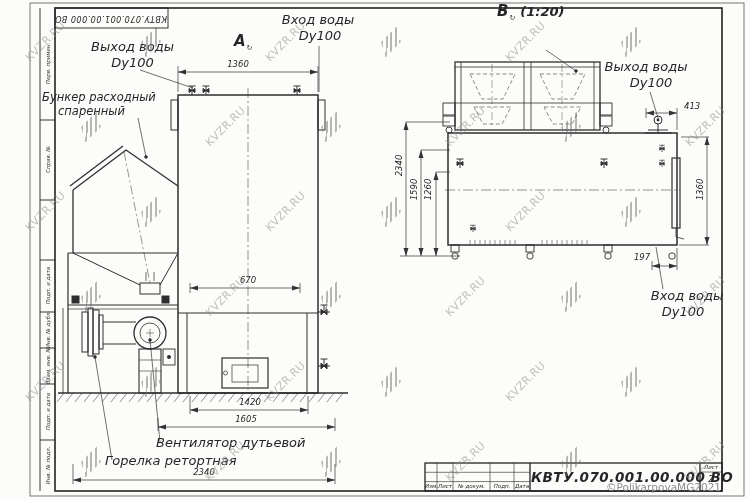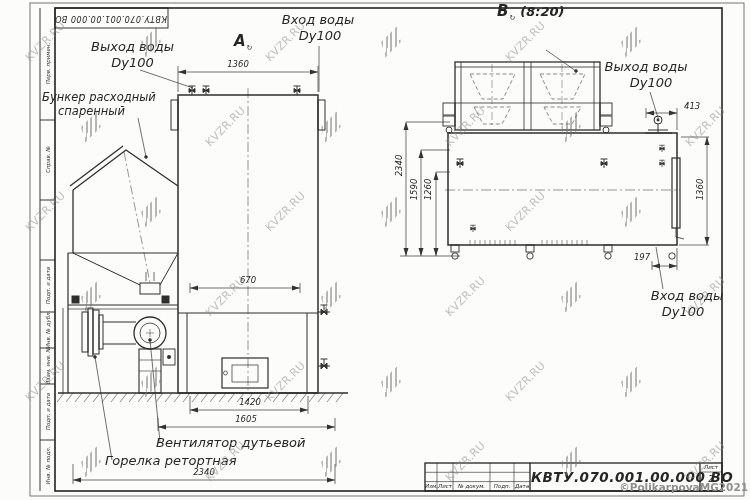--- a/index.html
+++ b/index.html
@@ -18,21 +18,21 @@
   .viewlab{font-size:15px;font-weight:bold;}
   .viewlab .vmark{font-size:7px;font-weight:normal;vertical-align:sub;margin-left:1px;}
   .viewlab .vscale{font-size:13px;margin-left:5px;}
   .stamp{font-size:8px;letter-spacing:.5px;}
   .striplbl{position:absolute;font-size:5.5px;font-style:italic;text-align:center;width:80px;height:11px;
             line-height:11px;transform:rotate(-90deg);transform-origin:center center;color:#333;}
   .tb-designation{font-size:13.5px;font-weight:bold;letter-spacing:.5px;}
   .tb-col{font-size:5.5px;height:9px;line-height:9px;}
   .tb-sheetlab{font-size:5.5px;}
   .tb-sheetnum{font-size:8.5px;}
-  .copyright{font-style:normal;font-size:10.5px;color:#8f8f8f;text-align:right;z-index:5;font-weight:bold;}
+  .copyright{font-style:normal;font-size:10.5px;color:#8f8f8f;z-index:5;}
   .wm-text{position:absolute;font-size:11px;color:#8d8d8d;opacity:.55;transform:rotate(-45deg);
            letter-spacing:.3px;font-family:"DejaVu Sans",sans-serif;}
   .wm-logo{position:absolute;width:22px;height:14px;opacity:.5;
            background:repeating-linear-gradient(115deg,#6f6f6f 0 2.5px,transparent 2.5px 6px);
            transform:rotate(-45deg) skewX(-30deg);}
 </style>
 </head>
 <body>
 
 <div id="sheet">
@@ -269,21 +269,21 @@
     <div class="lbl callout" style="left:105px;top:454px;">Горелка ретортная</div>
     <div class="lbl callout" style="left:156px;top:436px;">Вентилятор дутьевой</div>
 
     <div class="lbl dim c" style="left:216px;top:60px;width:44px;">1360</div>
     <div class="lbl dim c" style="left:228px;top:276px;width:40px;">670</div>
     <div class="lbl dim c" style="left:230px;top:398px;width:40px;">1420</div>
     <div class="lbl dim c" style="left:226px;top:415px;width:40px;">1605</div>
     <div class="lbl dim c" style="left:184px;top:468px;width:40px;">2340</div>
 
     <div class="lbl viewlab" style="left:497px;top:3px;">
-      <span>B</span><span class="vmark">↻</span><span class="vscale">(8:20)</span>
+      <span>B</span><span class="vmark">↻</span><span class="vscale">(1:20)</span>
     </div>
     <div class="lbl callout c" style="left:602px;top:60px;width:88px;">Выход воды</div>
     <div class="lbl callout c" style="left:607px;top:76px;width:88px;">Dy100</div>
     <div class="lbl callout c" style="left:643px;top:289px;width:88px;">Вход воды</div>
     <div class="lbl callout c" style="left:639px;top:305px;width:88px;">Dy100</div>
 
     <div class="lbl dim c rot90" style="left:377px;top:160px;width:44px;">2340</div>
     <div class="lbl dim c rot90" style="left:392px;top:184px;width:44px;">1590</div>
     <div class="lbl dim c rot90" style="left:406px;top:184px;width:44px;">1260</div>
     <div class="lbl dim" style="left:684px;top:102px;">413</div>

